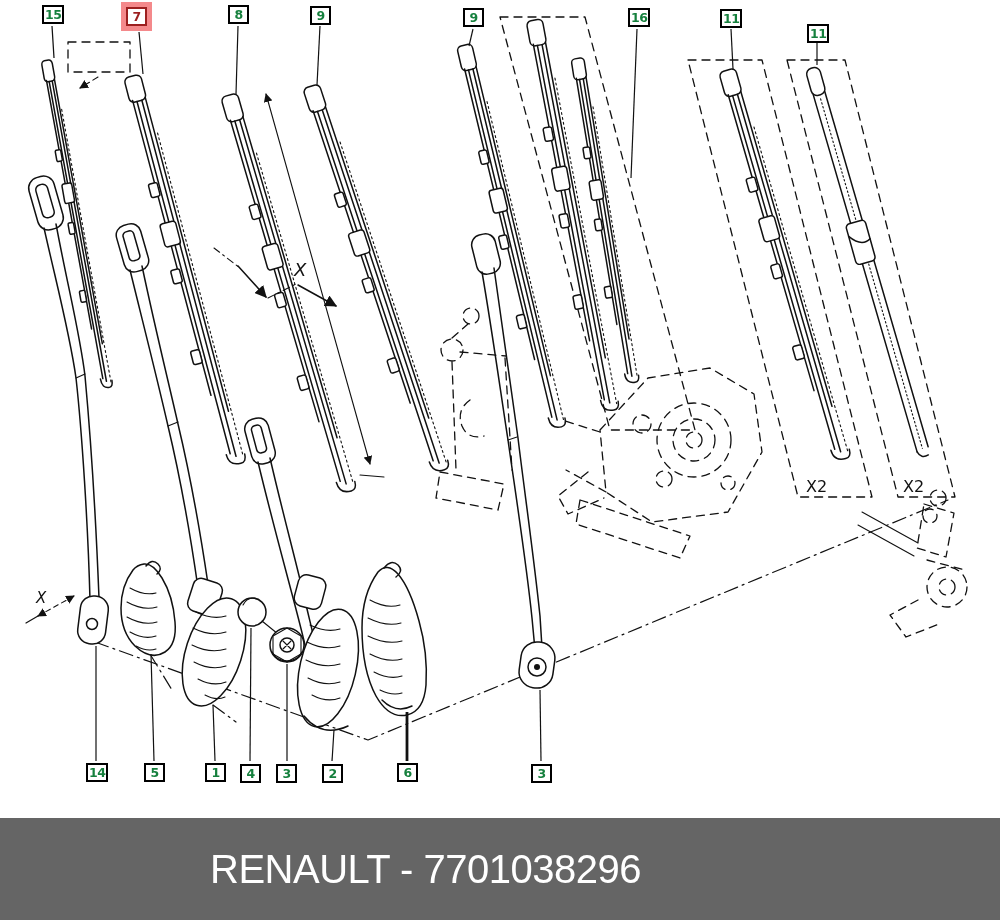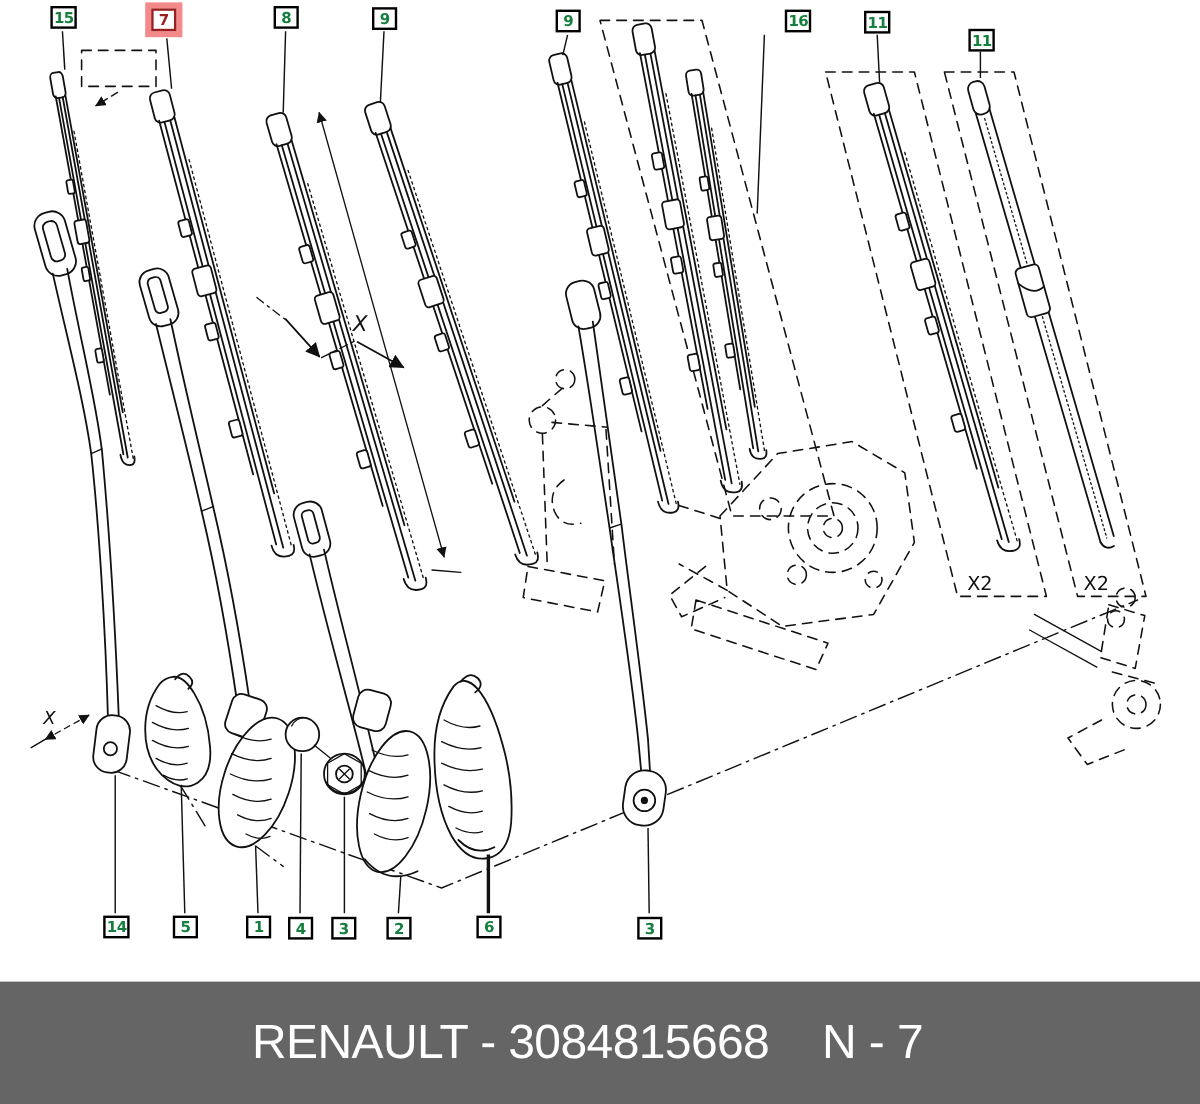--- a/index.html
+++ b/index.html
@@ -210,30 +210,29 @@
     <text x="903" y="492" font-size="16" class="anno">X2</text>
     <text x="294" y="276" font-size="18" class="anno it">X</text>
     <text x="36" y="603" font-size="15" class="anno it">X</text>
   </svg>
 
   <div class="callout" style="left:42px;top:5px">15</div>
   <div class="callout selected" style="left:126px;top:7px">7</div>
   <div class="callout" style="left:228px;top:5px">8</div>
   <div class="callout" style="left:310px;top:6px">9</div>
   <div class="callout" style="left:463px;top:8px">9</div>
-  <div class="callout" style="left:654px;top:8px">16</div>
+  <div class="callout" style="left:628px;top:8px">16</div>
   <div class="callout" style="left:720px;top:9px">11</div>
   <div class="callout" style="left:807px;top:24px">11</div>
   <div class="callout" style="left:86px;top:763px">14</div>
   <div class="callout" style="left:144px;top:763px">5</div>
   <div class="callout" style="left:205px;top:763px">1</div>
   <div class="callout" style="left:240px;top:764px">4</div>
   <div class="callout" style="left:276px;top:764px">3</div>
   <div class="callout" style="left:322px;top:764px">2</div>
   <div class="callout" style="left:397px;top:763px">6</div>
   <div class="callout" style="left:531px;top:764px">3</div>
 
   <div class="footer">
-    <span>RENAULT - 3084815668</span>
-    <span>N - 7</span>
+    <span>RENAULT - 7701038296</span>
   </div>
 
 </div>
 
 </body></html>

